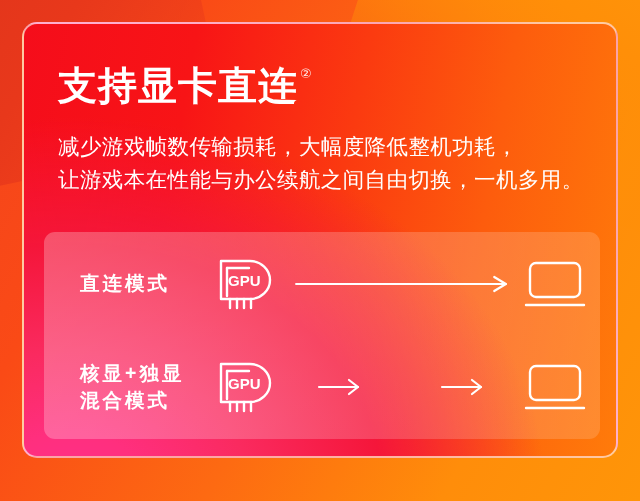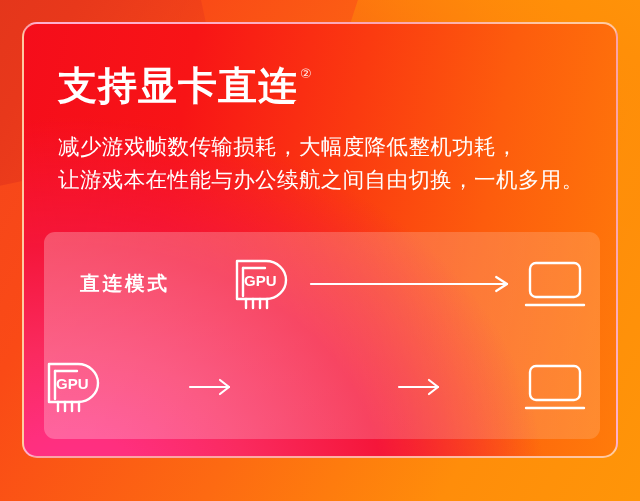--- a/index.html
+++ b/index.html
@@ -108,21 +108,20 @@
     background: linear-gradient(102deg, rgba(255,255,255,0.26) 0%, rgba(255,255,255,0.21) 46%, rgba(255,255,255,0.15) 100%);
   }
 
   .mode-row {
     position: absolute;
     left: 0;
     width: 100%;
     height: 103px;
     display: flex;
     align-items: center;
-    gap: 16px;
   }
   #row-0 { top: 0; }
   #row-1 { top: 103px; }
 
   .row-label {
     width: 172px;
     padding-left: 36px;
     box-sizing: border-box;
     color: #ffffff;
     font-size: 19.5px;
@@ -201,20 +200,24 @@
               <rect x="6" y="5" width="50" height="34" rx="6" ry="6"></rect>
               <path d="M2 47 H60"></path>
             </svg>
           </div>
 
         </div>
       </div>
 
       <div class="mode-row" id="row-1">
 
+        <div class="row-label">
+          <div>核显+独显</div>
+          <div>混合模式</div>
+        </div>
 
         <div class="row-flow">
 
           <div class="icon-slot">
             <svg width="62" height="56" viewBox="0 0 62 56" fill="none" stroke="#ffffff" stroke-width="2.4" stroke-linecap="round" stroke-linejoin="round">
               <path d="M5 5 H34 A20 19 0 0 1 34 43 H5 Z"></path>
               <path d="M11 12 H33"></path>
               <path d="M11 12 V40"></path>
               <path d="M14 43 V52 M21 43 V52 M28 43 V52 M35 43 V52"></path>
               <text x="12" y="30" fill="#ffffff" stroke="none" font-family="'Liberation Sans', sans-serif" font-size="15" font-weight="bold">GPU</text>

